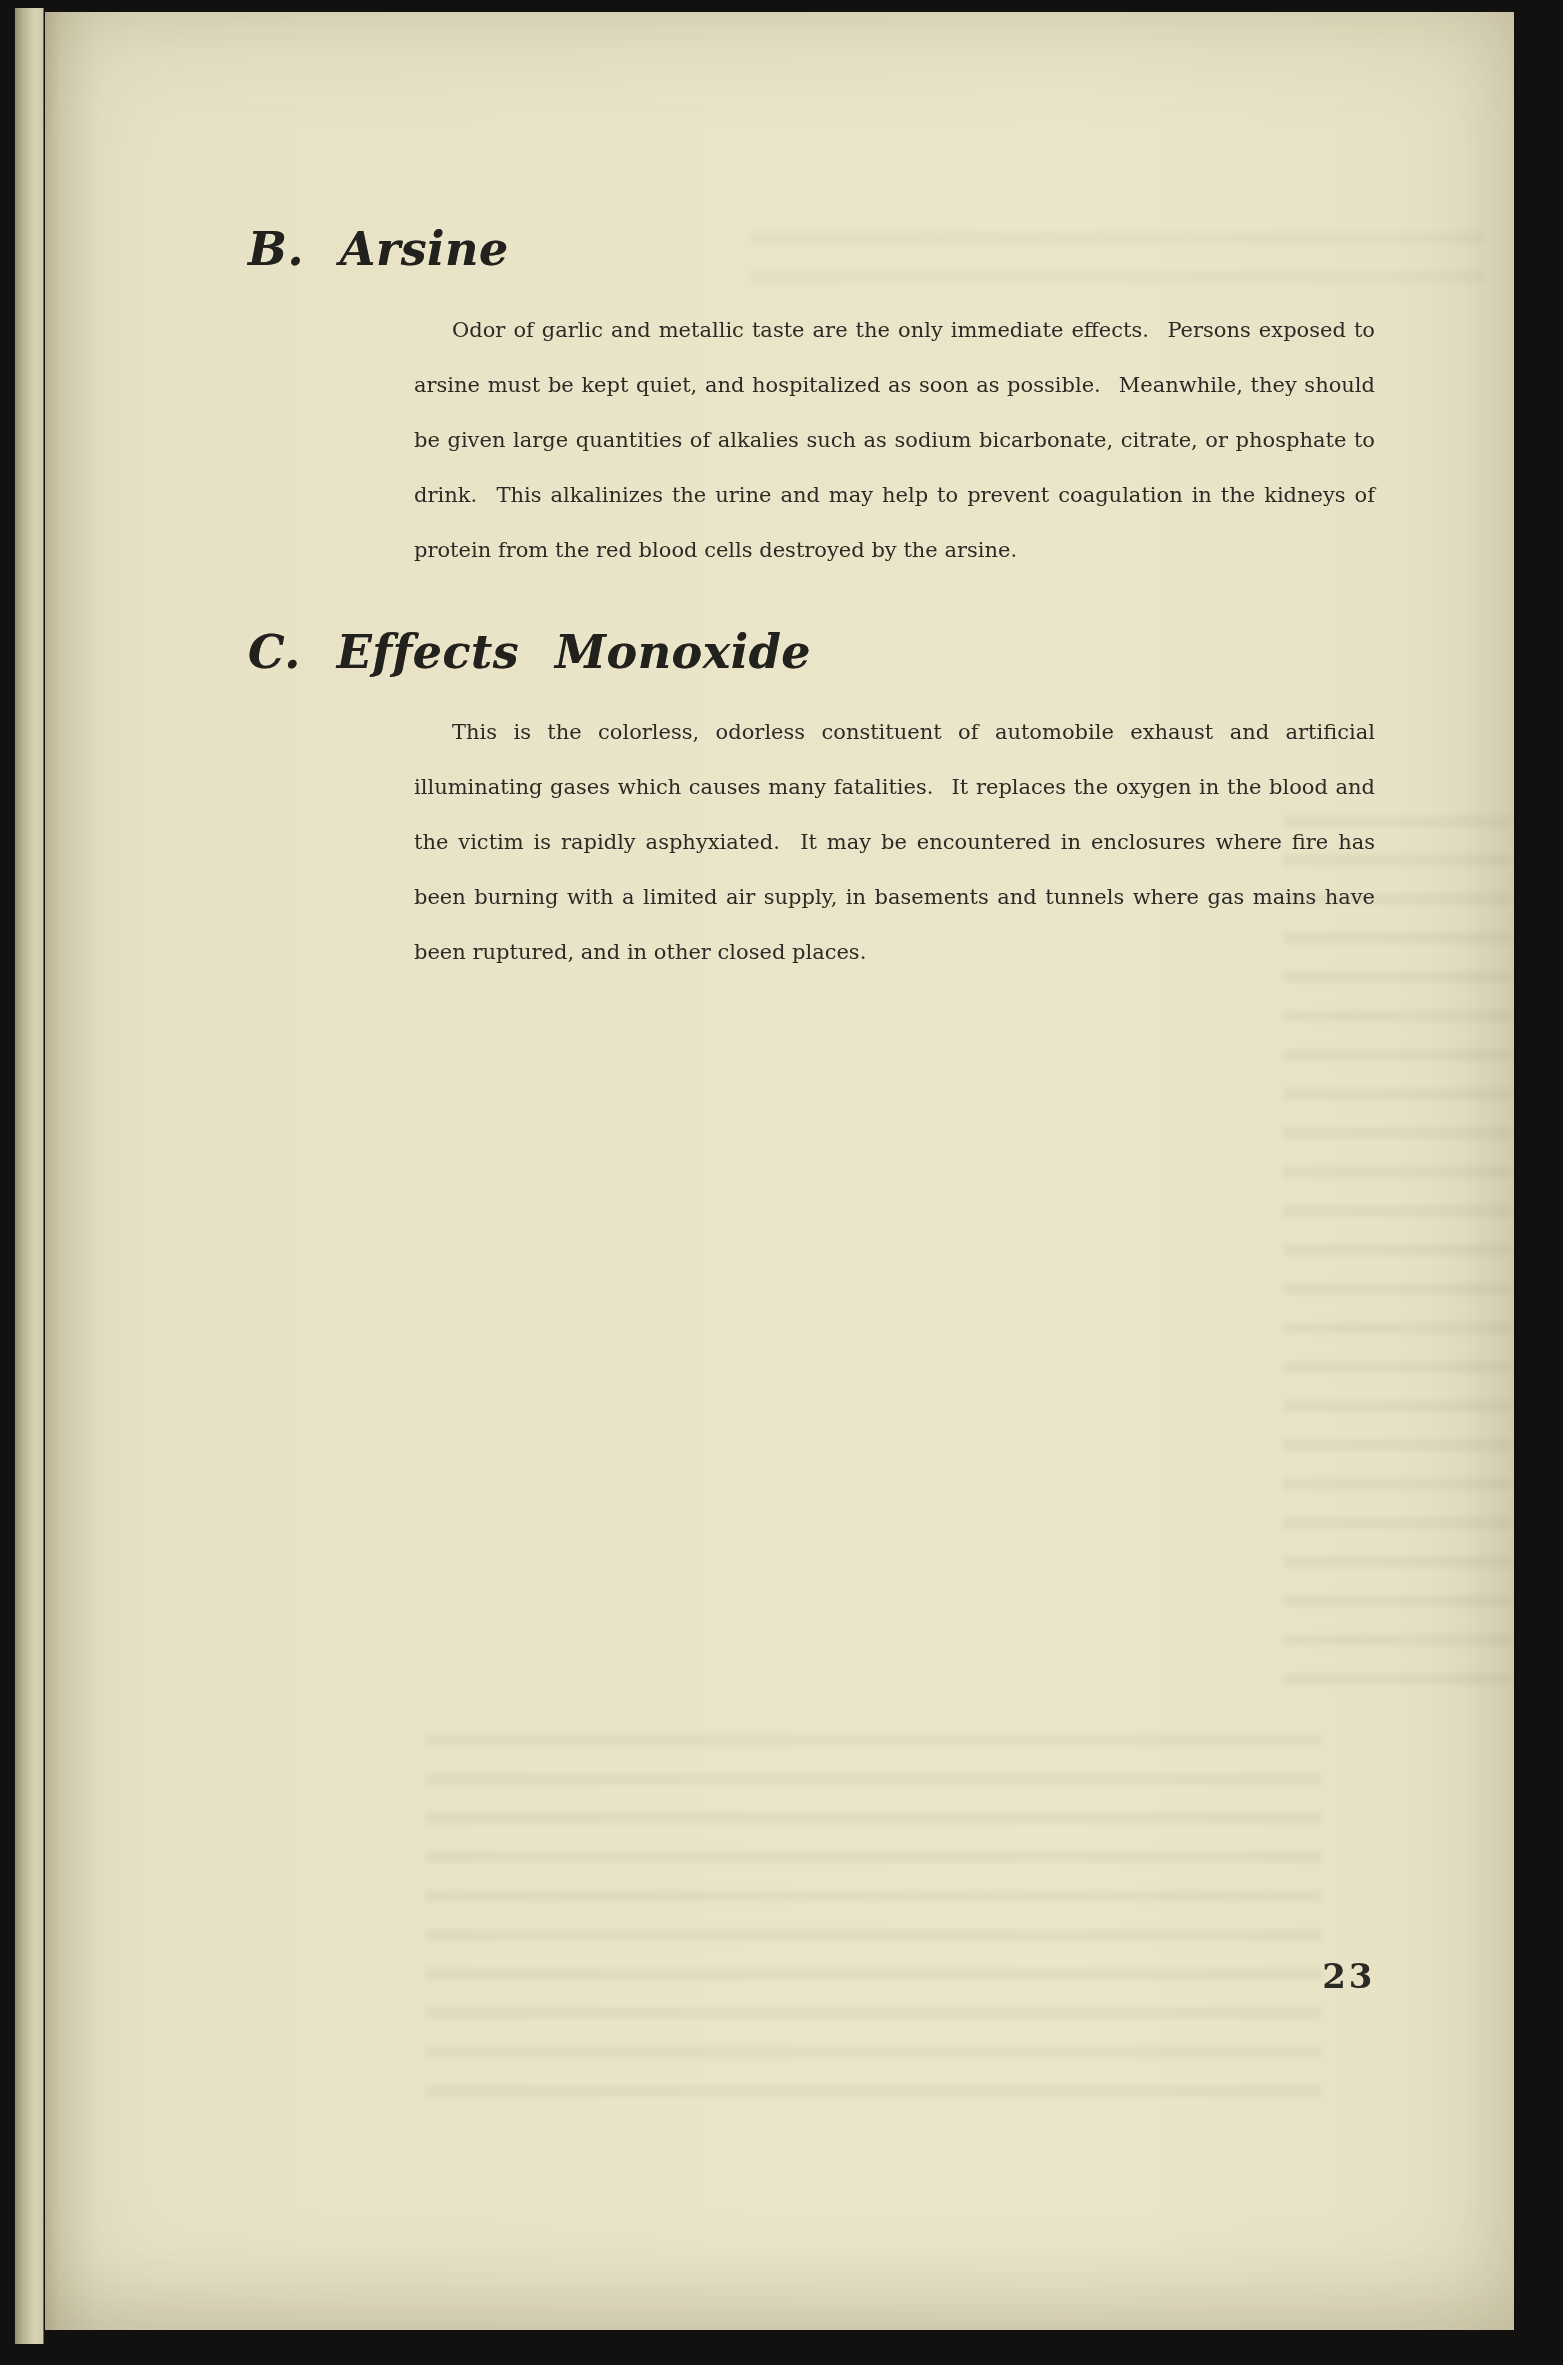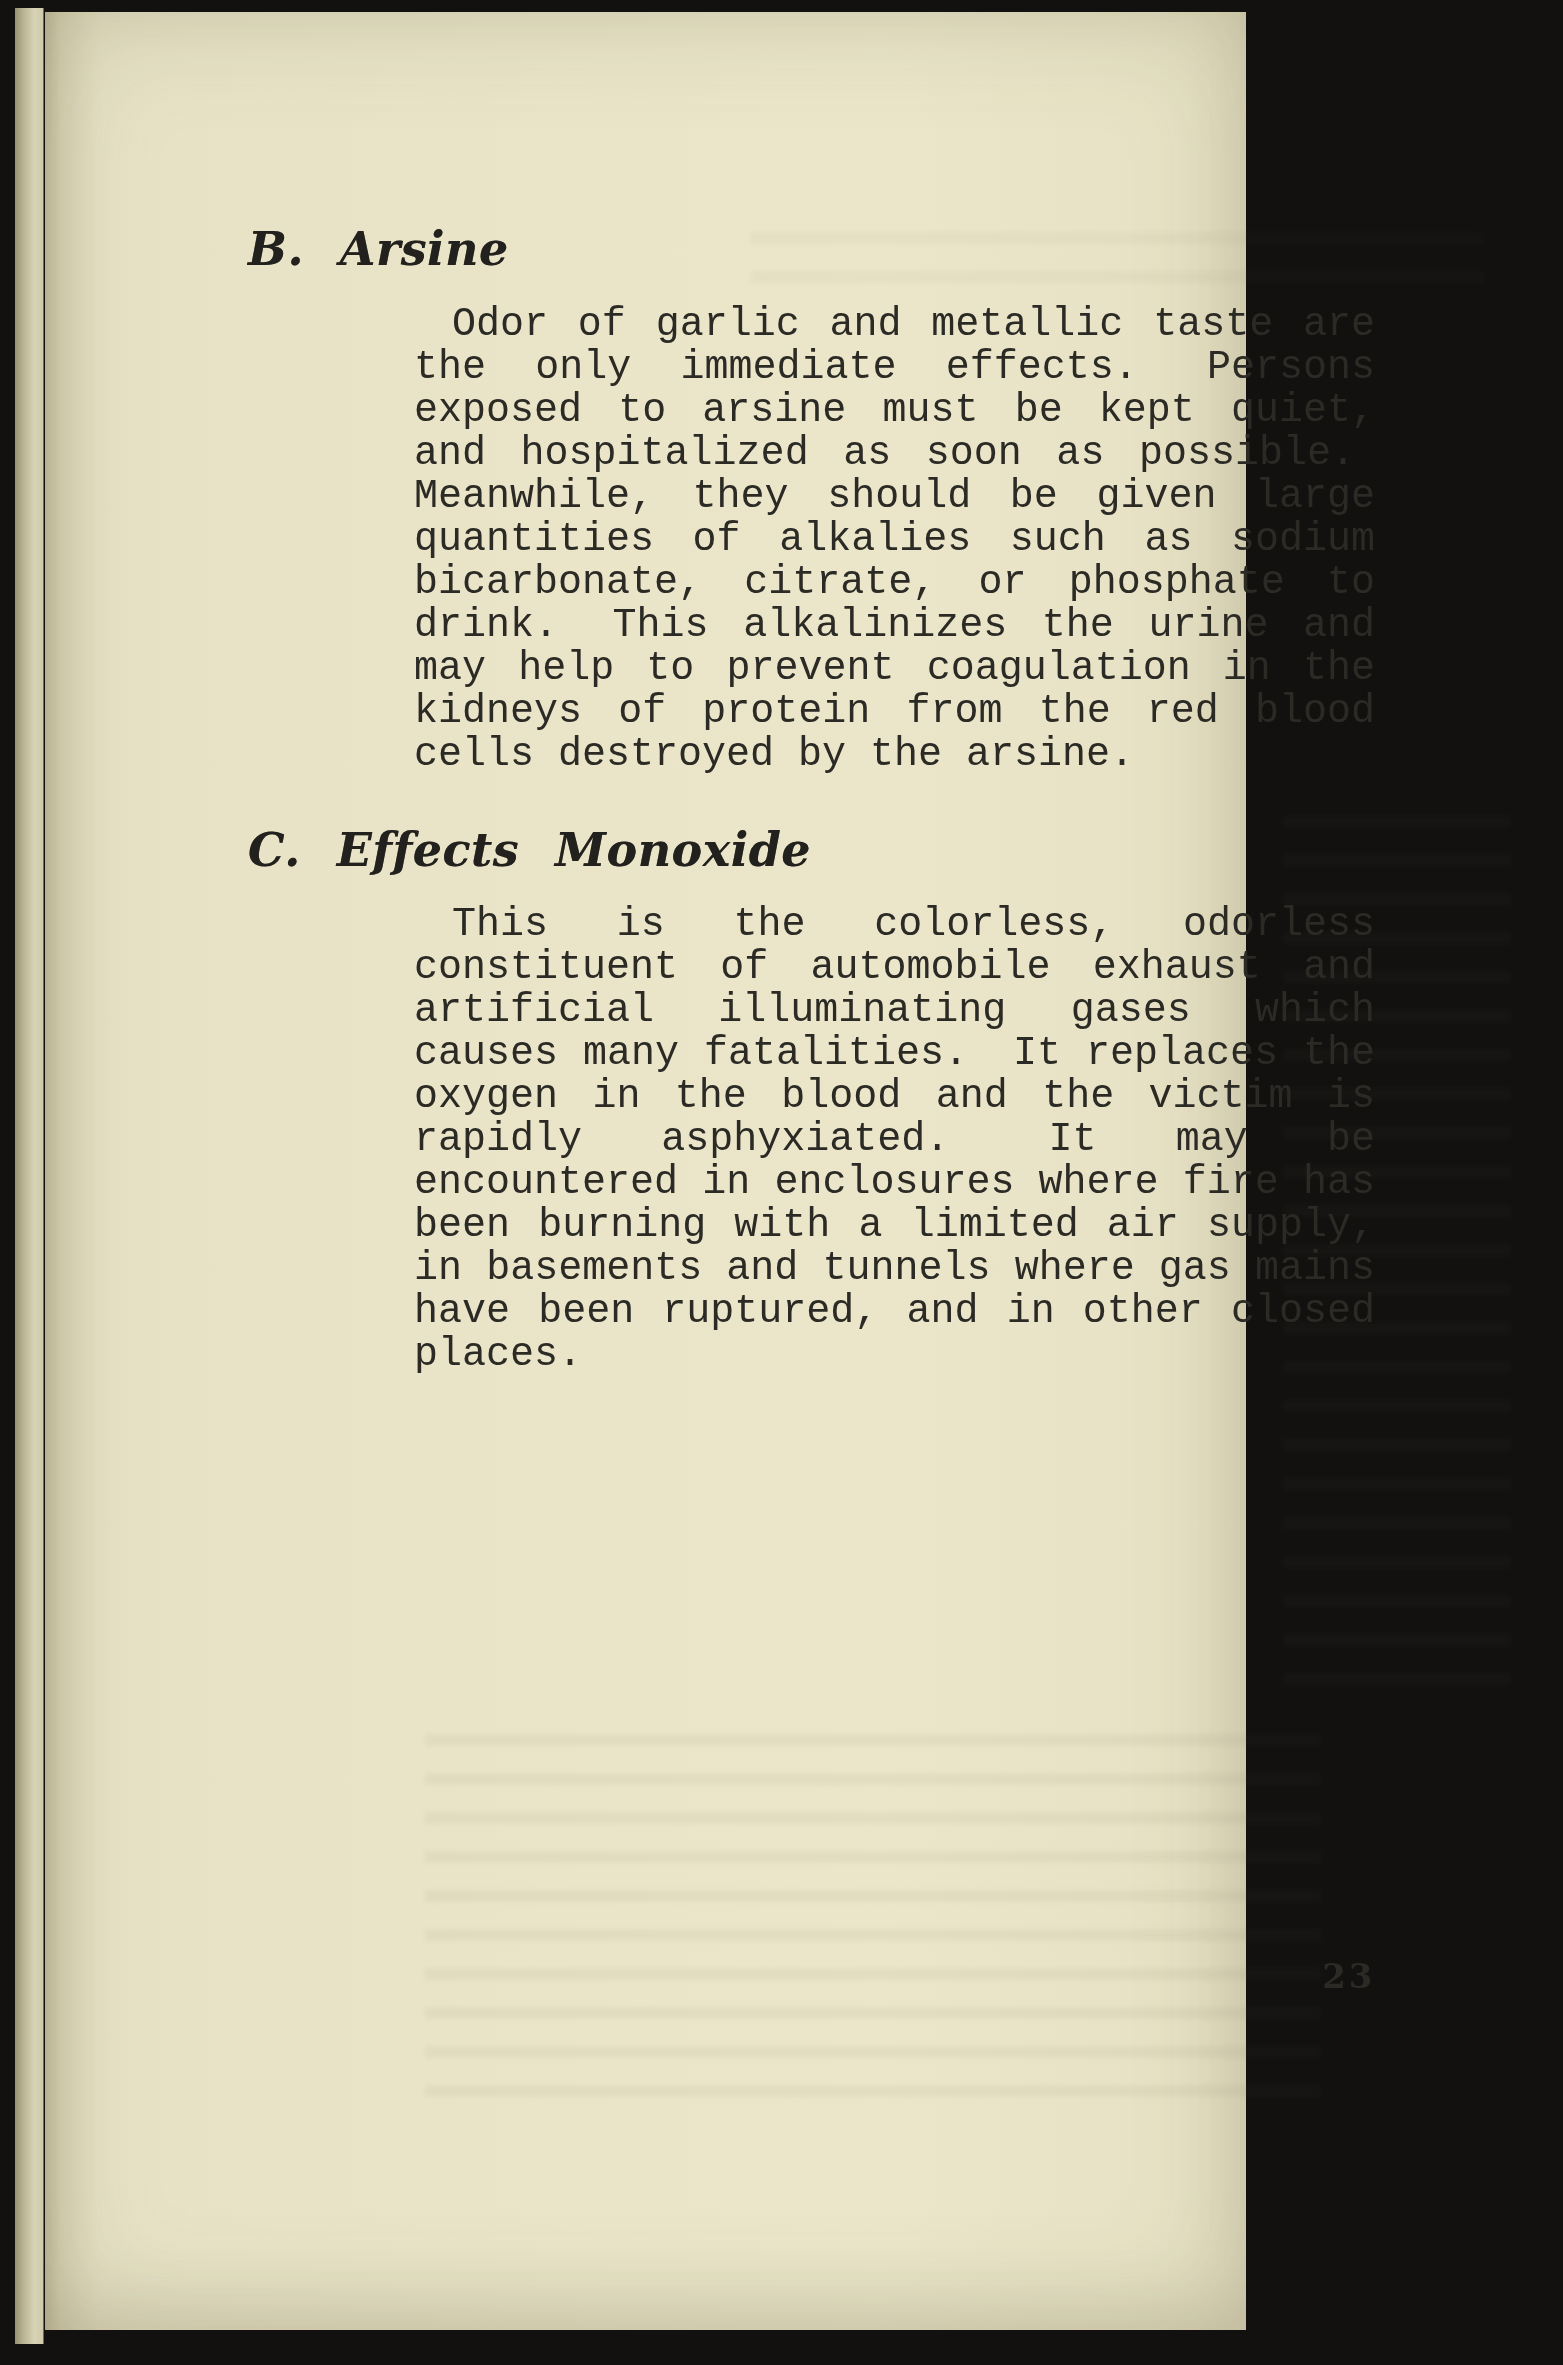--- a/index.html
+++ b/index.html
@@ -9,21 +9,21 @@
     font-family:"DejaVu Serif", serif;
     position:relative;
     overflow:hidden;
   }
   .adjacent-edge {
     position:absolute; left:15px; top:7.6px; width:29px; height:2336px;
     background:linear-gradient(90deg,#96916f 0%, #b9b494 30%, #d8d3b5 70%, #cfcaac 100%);
     border-right:1.6px solid #6e6952;
   }
   .page {
-    position:absolute; left:45px; top:12px; width:1201px; height:2318px;
+    position:absolute; left:45px; top:12px; width:1469px; height:2318px;
     background:linear-gradient(90deg,#c9c3a4 0px, #ddd8ba 15px, #e7e2c6 52px,
                #eae5c9 45%, #ebe6ca 70%, #e6e1c4 100%);
     box-shadow: inset 0 0 119px rgba(92,82,48,.20), inset 0 -22px 65px rgba(92,82,48,.12);
   }
   .content {
     position:relative;
     margin-left:369px;
     width:961px;
     padding-top:213px;
     color:#2b2a25;
@@ -39,25 +39,24 @@
   .content h2:first-child { margin-top:0; }
   h3 {
     font-style:italic; font-weight:bold;
     font-size:36px; line-height:1.08;
     word-spacing:.40em;
     color:#22211d;
     margin:48px 0 27px 1.1px;
     text-shadow:0 0 0.5px rgba(34,33,29,.5);
   }
   p {
-    font-size:40px; line-height:43px;
+    font-size:21px; line-height:55px;
     text-align:justify;
     text-indent:38px;
     color:#2b2a25;
-    font-family:Liberation Mono, monospace;
   }
   p + p { margin-top:0; }
   em { font-style:italic; }
   .page-number {
     position:absolute; left:369px; top:1944px; width:961px;
     text-align:right;
     font-size:34px; font-weight:bold; letter-spacing:2.7px;
     color:#2b2a25;
   }
   .ghost {

